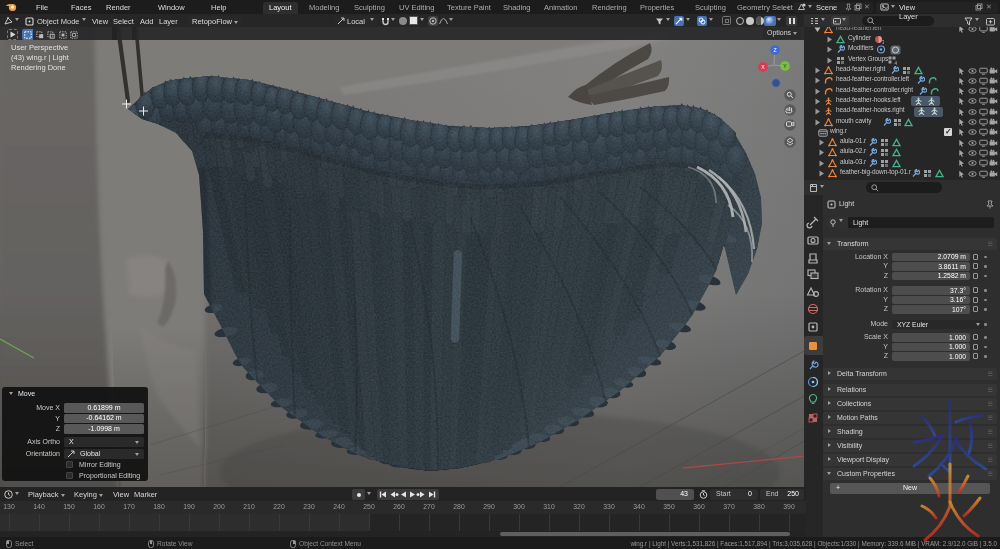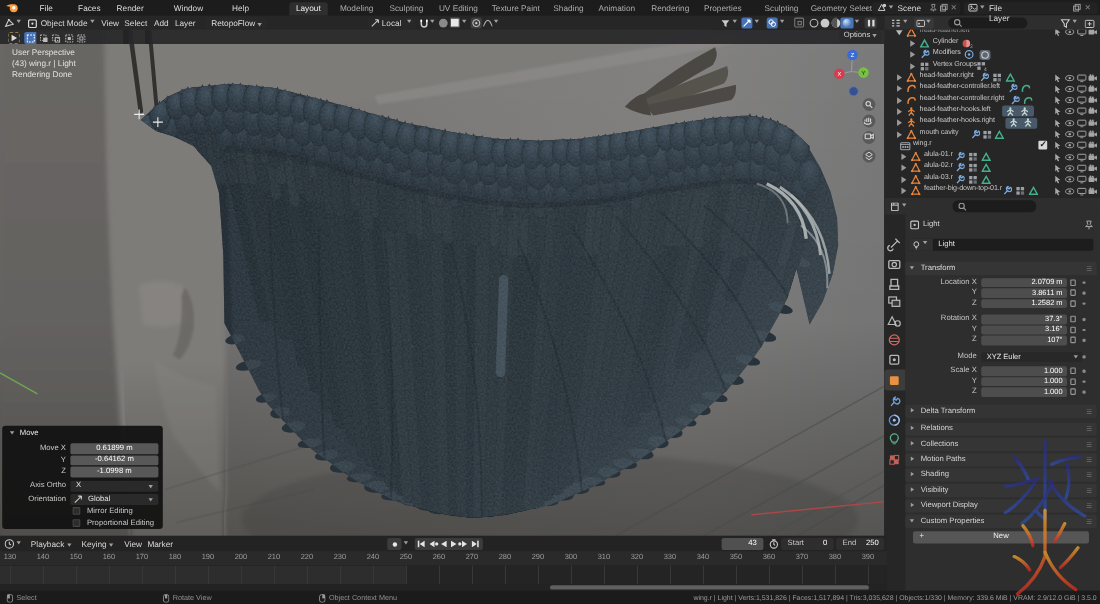--- a/index.html
+++ b/index.html
@@ -692,21 +692,21 @@
         <rect x="2.5" y="1" width="4.5" height="4.5" fill="none" stroke="#9a9a9a" stroke-width="0.9"></rect>
       </svg>
   <div class="m" style="left:864px;color:#8a8a8a;font-size:7px">✕</div>
   <div class="abs" style="left:876px;top:1.5px;width:122px;height:11px;background:#232323;border-radius:2px"></div>
   <svg class="abs" style="left:880px;top:3px" width="9" height="8" viewBox="0 0 9 8">
         <rect x="0.8" y="1" width="7.4" height="6" rx="0.8" fill="none" stroke="#c9c9c9" stroke-width="0.9"></rect>
         <circle cx="3" cy="3" r="0.9" fill="#c9c9c9"></circle>
         <path d="M1.5 6 L4 4 L6 5.5 L7.5 4.5" stroke="#c9c9c9" stroke-width="0.8" fill="none"></path>
       </svg>
   <div class="m car" style="left:891px;top:4.5px"></div>
-  <div class="m" style="left:899px">File Layer</div>
+  <div class="m" style="left:899px">View Layer</div>
   <svg class="abs" style="left:975px;top:3px" width="8" height="8" viewBox="0 0 8 8">
         <rect x="1" y="2.5" width="4.5" height="4.5" fill="none" stroke="#9a9a9a" stroke-width="0.9"></rect>
         <rect x="2.5" y="1" width="4.5" height="4.5" fill="none" stroke="#9a9a9a" stroke-width="0.9"></rect>
       </svg>
   <div class="m" style="left:986px;color:#8a8a8a;font-size:7px">✕</div>
 </div>
 
 <div class="abs" id="vheader">
   <svg class="abs" style="left:4px;top:3px" width="9" height="8" viewBox="0 0 9 8">
         <path d="M1 7 L4 1 L8 5 Z" fill="none" stroke="#c9c9c9" stroke-width="1"></path>

